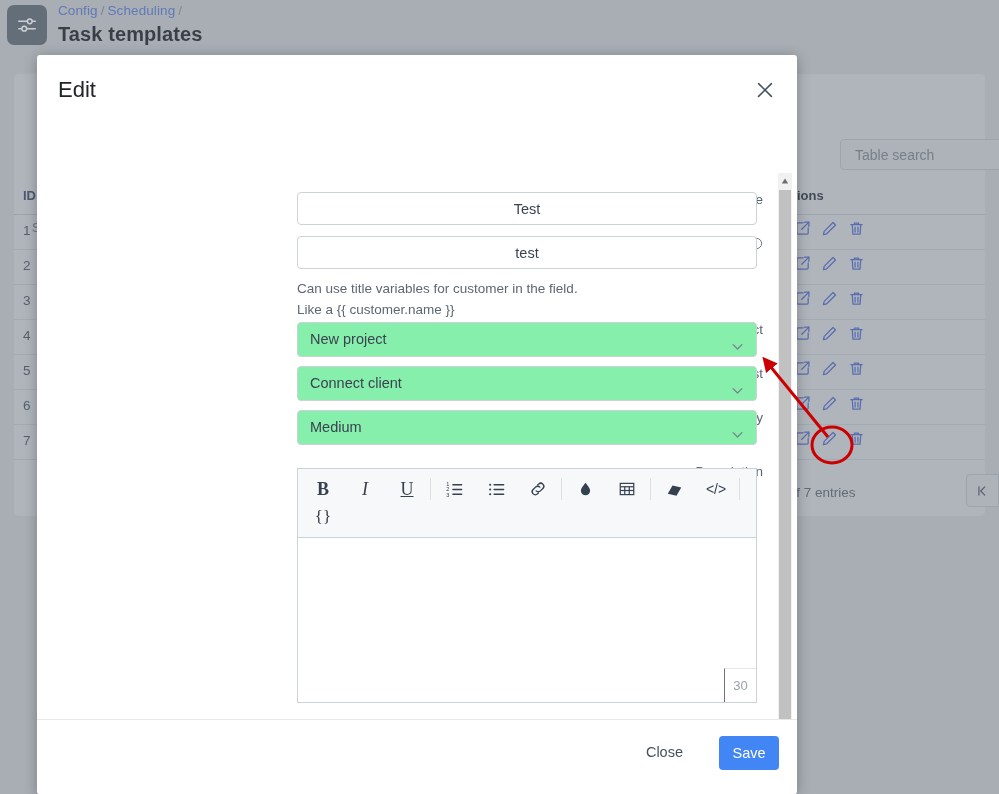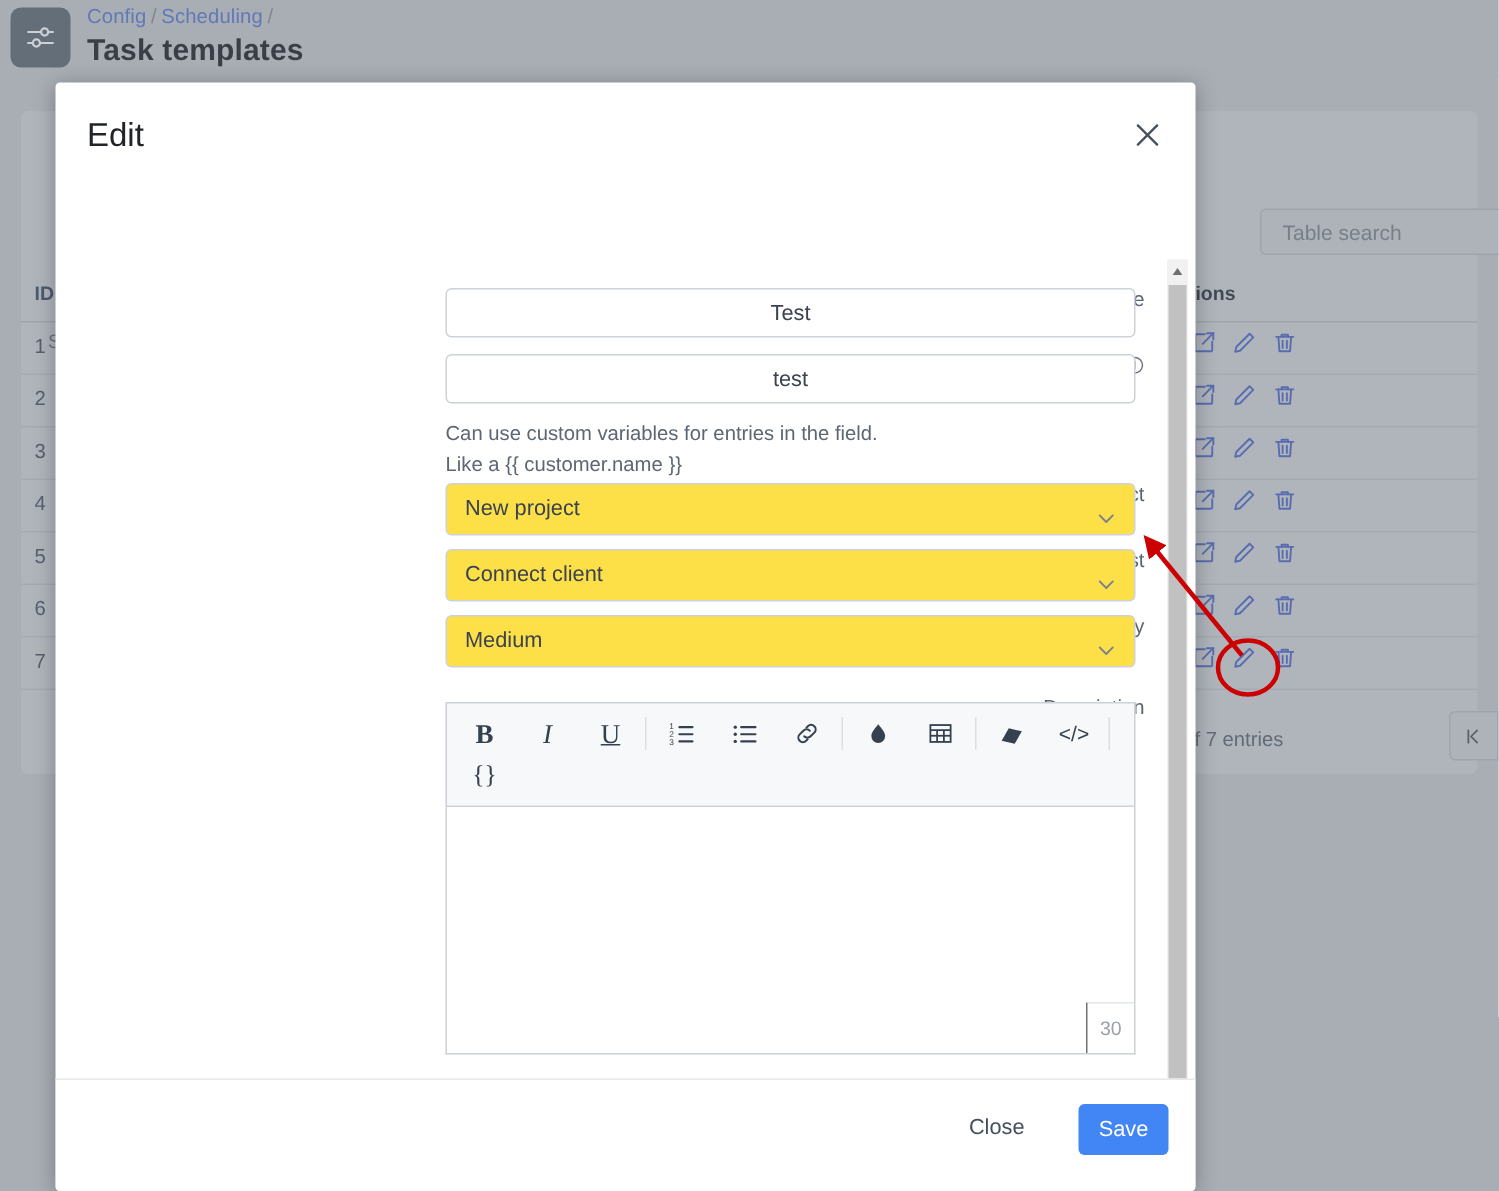--- a/index.html
+++ b/index.html
@@ -86,21 +86,21 @@
 
   .finput{
     width:460px;height:33px;border:1px solid #ccd2d8;border-radius:4px;
     background:#fff;font-size:14.5px;color:#3b4250;
     padding:0 12px;box-sizing:border-box;line-height:31px;
     font-family:"Liberation Sans",sans-serif;
     text-align:center;
   }
   .fselect{
     position:relative;width:460px;height:35px;border:1px solid #ccd2d8;border-radius:4px;
-    background:#fde047;font-size:14.5px;color:#3b4250;
+    background:#86efac;font-size:14.5px;color:#3b4250;
     padding:0 12px;box-sizing:border-box;line-height:33px;
   }
   .fselect .chev{position:absolute;right:11px;top:10px;}
 
   .help{font-size:13.5px;color:#5e6672;line-height:21px;}
 
   
   #editor-wrap{position:absolute;left:260px;top:349px;width:460px;}
   #etoolbar{
     width:460px;border:1px solid #ccd2d8;background:#f7f8f9;
@@ -353,21 +353,21 @@
         <span>Task title</span>
         <span style="display:inline-block;vertical-align:-2px;margin-left:5px;">
           <svg width="13" height="13" viewBox="0 0 24 24" fill="none" stroke="#6b7280" stroke-width="1.8">
             <circle cx="12" cy="12" r="9.5"></circle>
               <line x1="12" y1="7.5" x2="12" y2="16" stroke-linecap="round"></line>
           </svg>
         </span>
       </div>
       <div class="fctrl">
         <input class="finput" value="test" style="">
-        <div class="help" style="margin-top:9px;">Can use custom variables for entries in the field.</div>
+        <div class="help" style="margin-top:9px;">Can use title variables for customer in the field.</div>
         <div class="help">Like a {{ customer.name }}</div>
       </div>
     </div>
 
     <div class="frow" style="top:203px;">
       <div class="flabel">Project</div>
       <div class="fctrl">
         <div class="fselect">
           <span>New project</span>
           <span class="chev">

